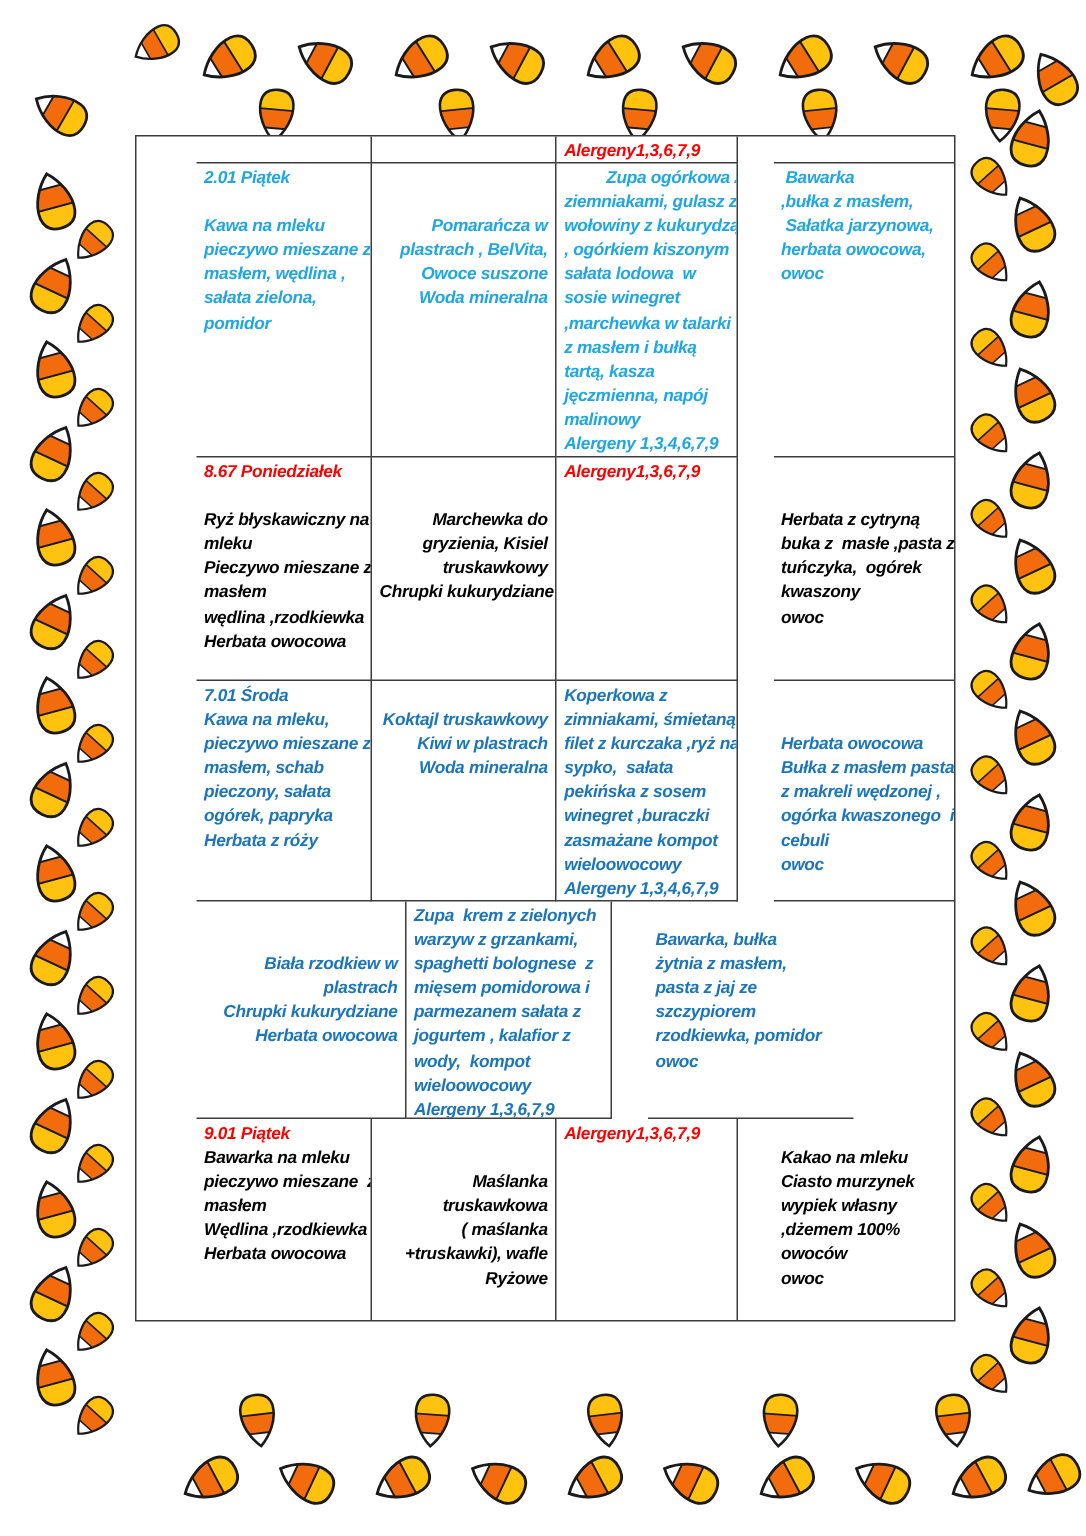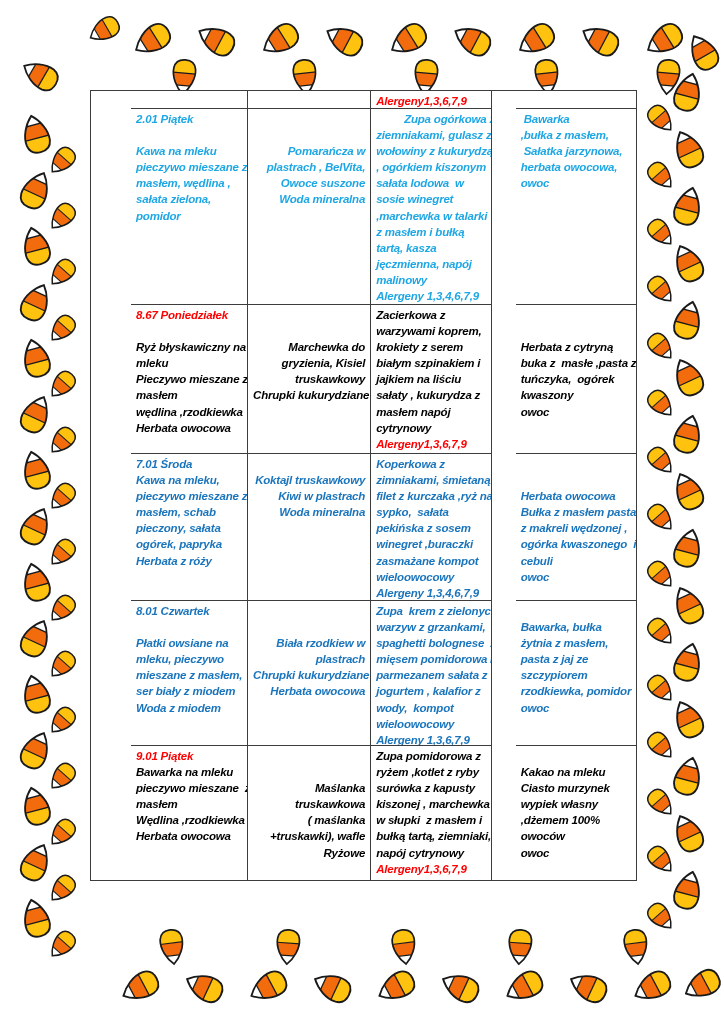--- a/index.html
+++ b/index.html
@@ -180,29 +180,21 @@
 Pieczywo mieszane z
 masłem
 wędlina ,rzodkiewka
 Herbata owocowa</span></div>
       <div class="tcell c1"><span style="color: rgb(0, 0, 0);">
 
 Marchewka do
 gryzienia, Kisiel
 truskawkowy
 Chrupki kukurydziane</span></div>
-      <div class="tcell c2"><span style="color: rgb(0, 0, 0);">Zacierkowa z
-warzywami koprem,
-krokiety z serem
-białym szpinakiem i
-jajkiem na liściu
-sałaty , kukurydza z
-masłem napój
-cytrynowy
-</span><span style="color: rgb(255, 0, 0);">Alergeny1,3,6,7,9</span></div>
+      <div class="tcell c2"><span style="color: rgb(255, 0, 0);">Alergeny1,3,6,7,9</span></div>
       <div class="tcell c3"><span style="color: rgb(0, 0, 0);">
 
 Herbata z cytryną
 buka z  masłe ,pasta z
 tuńczyka,  ogórek
 kwaszony
 owoc</span></div>
     </div>
     <div class="trow" style="height: 147px;">
       <div class="tcell c0"><span style="color: rgb(27, 117, 188);">7.01 Środa
@@ -228,27 +220,20 @@
       <div class="tcell c3"><span style="color: rgb(27, 117, 188);">
 
 Herbata owocowa
 Bułka z masłem pasta
 z makreli wędzonej ,
 ogórka kwaszonego  i
 cebuli
 owoc</span></div>
     </div>
     <div class="trow" style="height: 145px;">
-      <div class="tcell c0"><span style="color: rgb(27, 117, 188);">8.01 Czwartek
-
-Płatki owsiane na
-mleku, pieczywo
-mieszane z masłem,
-ser biały z miodem
-Woda z miodem</span></div>
       <div class="tcell c1"><span style="color: rgb(27, 117, 188);">
 
 Biała rzodkiew w
 plastrach
 Chrupki kukurydziane
 Herbata owocowa</span></div>
       <div class="tcell c2"><span style="color: rgb(27, 117, 188);">Zupa  krem z zielonych
 warzyw z grzankami,
 spaghetti bolognese  z
 mięsem pomidorowa i
@@ -272,28 +257,21 @@
 masłem
 Wędlina ,rzodkiewka
 Herbata owocowa</span></div>
       <div class="tcell c1"><span style="color: rgb(0, 0, 0);">
 
 Maślanka
 truskawkowa
 ( maślanka
 +truskawki), wafle
 Ryżowe</span></div>
-      <div class="tcell c2"><span style="color: rgb(0, 0, 0);">Zupa pomidorowa z
-ryżem ,kotlet z ryby
-surówka z kapusty
-kiszonej , marchewka
-w słupki  z masłem i
-bułką tartą, ziemniaki,
-napój cytrynowy
-</span><span style="color: rgb(255, 0, 0);">Alergeny1,3,6,7,9</span></div>
+      <div class="tcell c2"><span style="color: rgb(255, 0, 0);">Alergeny1,3,6,7,9</span></div>
       <div class="tcell c3"><span style="color: rgb(0, 0, 0);">
 Kakao na mleku
 Ciasto murzynek
 wypiek własny
 ,dżemem 100%
 owoców
 owoc</span></div>
     </div>
   </div>
 

